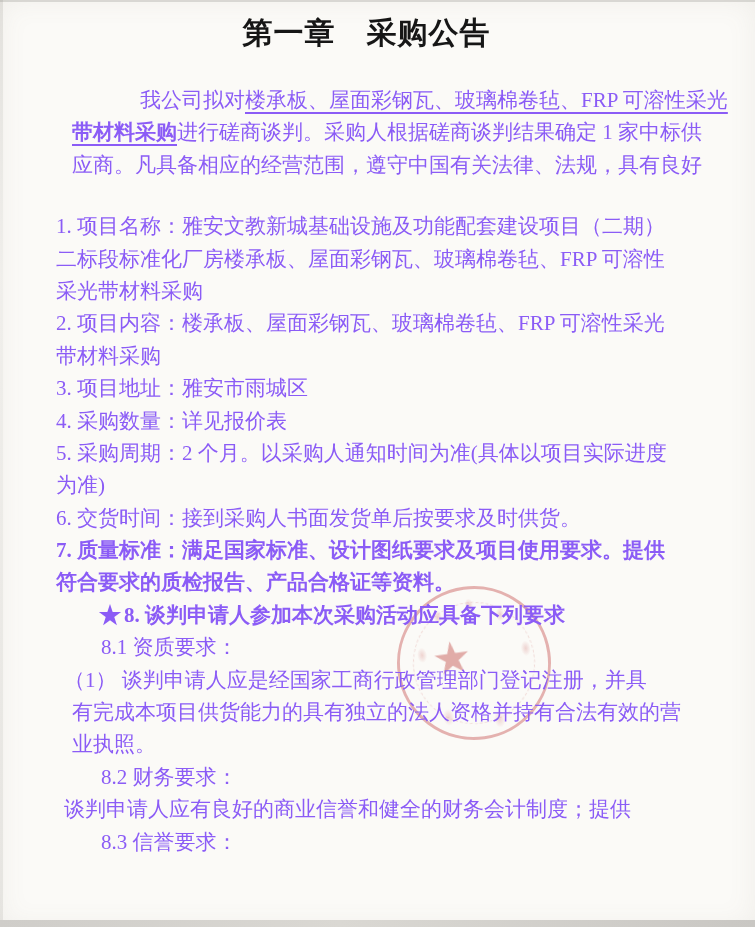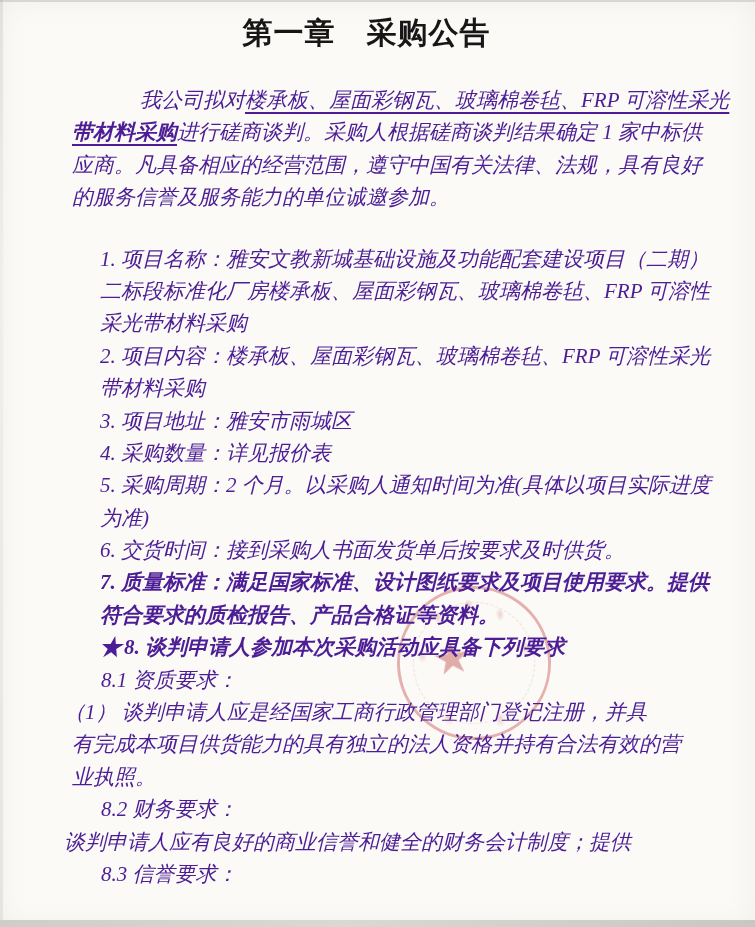--- a/index.html
+++ b/index.html
@@ -38,29 +38,28 @@
     letter-spacing:1px;
     color:#161616;
     z-index:2;
   }
   .doc-body{
     position:absolute;top:84px;left:0;right:0;
     z-index:2;
   }
   .line{
     height:32.4px;line-height:32.4px;
-    font-size:21px;color:#4c1d95;
+    font-size:21px;color:#8b5cf6;
     white-space:nowrap;
-    font-style:italic;
   }
   .line.spacer{height:29px;}
   .line.p{padding-left:72px;}
   .line.p-first{padding-left:140px;}
   .line.p-indent{padding-left:64px;}
-  .line.item{padding-left:100px;}
+  .line.item{padding-left:56px;}
   .line.sub{padding-left:101px;}
   .line.star-item{padding-left:97px;}
   .b{font-weight:700;}
   .u{
     text-decoration:underline;
     text-underline-offset:5px;
     text-decoration-thickness:1.6px;
   }
   .star-marker{
     display:inline-block;
@@ -114,21 +113,20 @@
   <div class="title">第一章　采购公告</div>
 
   <div class="stamp">
     <span class="stamp-star">★</span>
   </div>
 
   <div class="doc-body" style="color: rgb(29, 29, 29);">
       <div class="line p-first"><span class="">我公司拟对</span><span class="u">楼承板、屋面彩钢瓦、玻璃棉卷毡、FRP 可溶性采光</span></div>
       <div class="line p"><span class="b u">带材料采购</span><span class="">进行磋商谈判。采购人根据磋商谈判结果确定 1 家中标供</span></div>
       <div class="line p"><span class="">应商。凡具备相应的经营范围，遵守中国有关法律、法规，具有良好</span></div>
-      <div class="line p"><span class="">的服务信誉及服务能力的单位诚邀参加。</span></div>
       <div class="line spacer"></div>
       <div class="line item"><span class="">1. 项目名称：雅安文教新城基础设施及功能配套建设项目（二期）</span></div>
       <div class="line item"><span class="">二标段标准化厂房楼承板、屋面彩钢瓦、玻璃棉卷毡、FRP 可溶性</span></div>
       <div class="line item"><span class="">采光带材料采购</span></div>
       <div class="line item"><span class="">2. 项目内容：楼承板、屋面彩钢瓦、玻璃棉卷毡、FRP 可溶性采光</span></div>
       <div class="line item"><span class="">带材料采购</span></div>
       <div class="line item"><span class="">3. 项目地址：雅安市雨城区</span></div>
       <div class="line item"><span class="">4. 采购数量：详见报价表</span></div>
       <div class="line item"><span class="">5. 采购周期：2 个月。以采购人通知时间为准(具体以项目实际进度</span></div>
       <div class="line item"><span class="">为准)</span></div>

